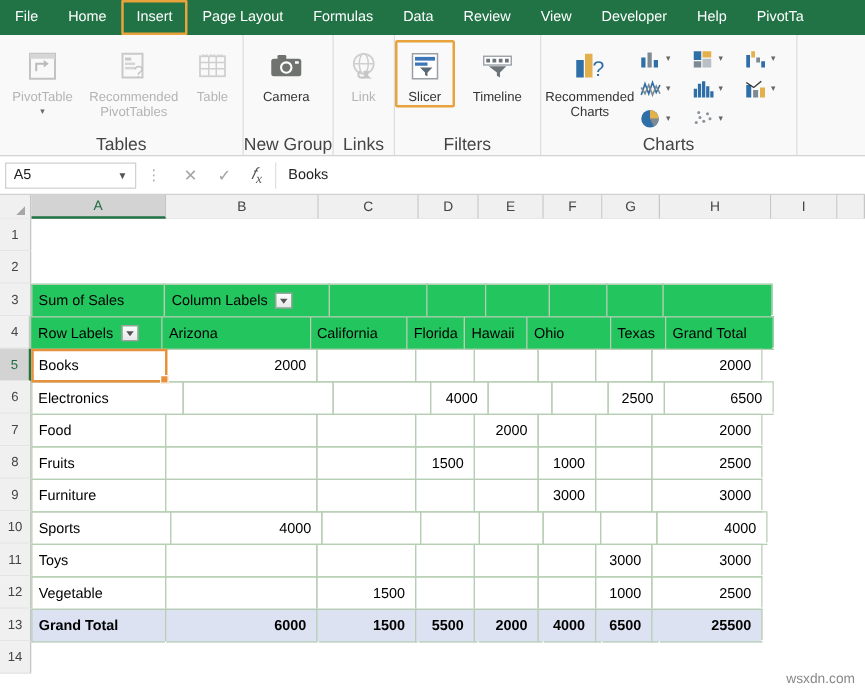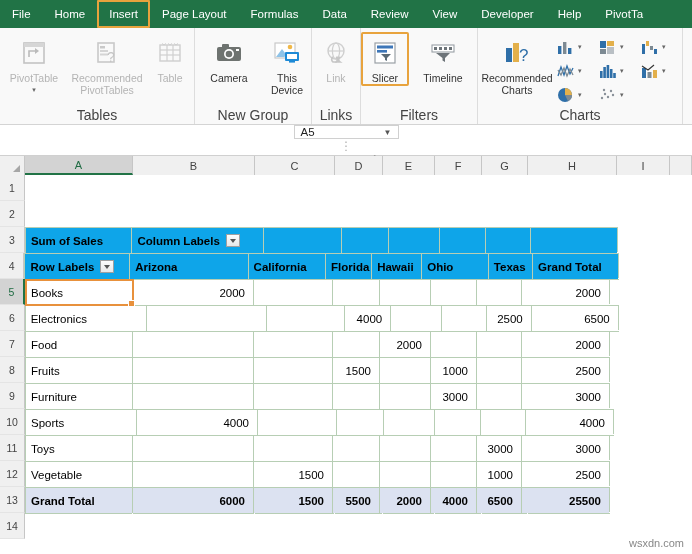--- a/index.html
+++ b/index.html
@@ -98,21 +98,20 @@
   .caret { font-size: 7px; color: #666; }
 
   
   .fbar {
     height: 31px;
     background: #ffffff;
     display: flex;
     align-items: center;
     border-bottom: 1px solid #d0d0d0;
     padding: 0 4px;
-    flex-direction: column;
   }
   .namebox {
     width: 105px; height: 21px;
     border: 1px solid #d0d0d0;
     background: #fff;
     display: flex; align-items: center;
     padding: 0 6px;
     font-size: 11.5px; color: #222;
     justify-content: space-between;
   }
@@ -187,21 +186,21 @@
     white-space: nowrap;
   }
   .cell.pv {
     border-right: 1px solid #b7ceb4;
     border-bottom: 1px solid #b7ceb4;
     border-top: 1px solid #b7ceb4;
     border-left: 1px solid #b7ceb4;
     margin-right: -1px;
     margin-bottom: -1px;
   }
-  .cell.hdrfill { background: #0ea5e9; font-weight: bold; }
+  .cell.hdrfill { background: #22c55e; font-weight: normal; }
   .cell.totalfill { background: #dce2f1; font-weight: bold; }
   .cell.num { justify-content: flex-end; padding-right: 8px; }
 
   .filtbtn {
     width: 14px; height: 13px;
     border: 1px solid #a0a0a0;
     background: linear-gradient(#fdfdfd,#e8e8e8);
     display:inline-flex; align-items:center; justify-content:center;
     margin-left: 6px;
     flex: none;
@@ -304,34 +303,20 @@
           <svg width="30" height="26" viewBox="0 0 30 26">
             <rect x="3" y="7" width="24" height="14" rx="2" fill="#6e7370"></rect>
             <rect x="8" y="4" width="7" height="4" rx="1" fill="#6e7370"></rect>
             <circle cx="15" cy="14" r="5" fill="#ffffff"></circle>
             <circle cx="15" cy="14" r="3.3" fill="#6e7370"></circle>
             <rect x="22" y="9" width="3" height="2" fill="#ffffff"></rect>
           </svg>
         </div>
         <div class="cap">Camera</div>
       </div>
-      <div class="ritem narrow">
-        <div class="ico">
-          <svg width="30" height="26" viewBox="0 0 30 26">
-            <rect x="3" y="3" width="20" height="15" fill="#ffffff" stroke="#c9c9c9" stroke-width="1.2"></rect>
-            <circle cx="18" cy="7" r="2.3" fill="#f0b849"></circle>
-            <path d="M4 17 L10 9 L16 17 Z" fill="#8fc3e8"></path>
-            <path d="M12 17 L16 12 L22 17 Z" fill="#b9dcf2"></path>
-            <rect x="13" y="12" width="14" height="9" rx="1" fill="#1e8ad6"></rect>
-            <rect x="15" y="14" width="10" height="5" fill="#ffffff"></rect>
-            <rect x="17" y="21" width="6" height="1.6" fill="#1e8ad6"></rect>
-          </svg>
-        </div>
-        <div class="cap">This Device</div>
-      </div>
     </div>
     <div class="rgroup-label">New Group</div>
   </div>
 
   <div class="rgroup">
     <div class="rgroup-items">
       <div class="ritem disabled narrow">
         <div class="ico">
           <svg width="28" height="26" viewBox="0 0 28 26">
             <circle cx="14" cy="11" r="8" fill="none" stroke="#cfcfcf" stroke-width="1.4"></circle>

